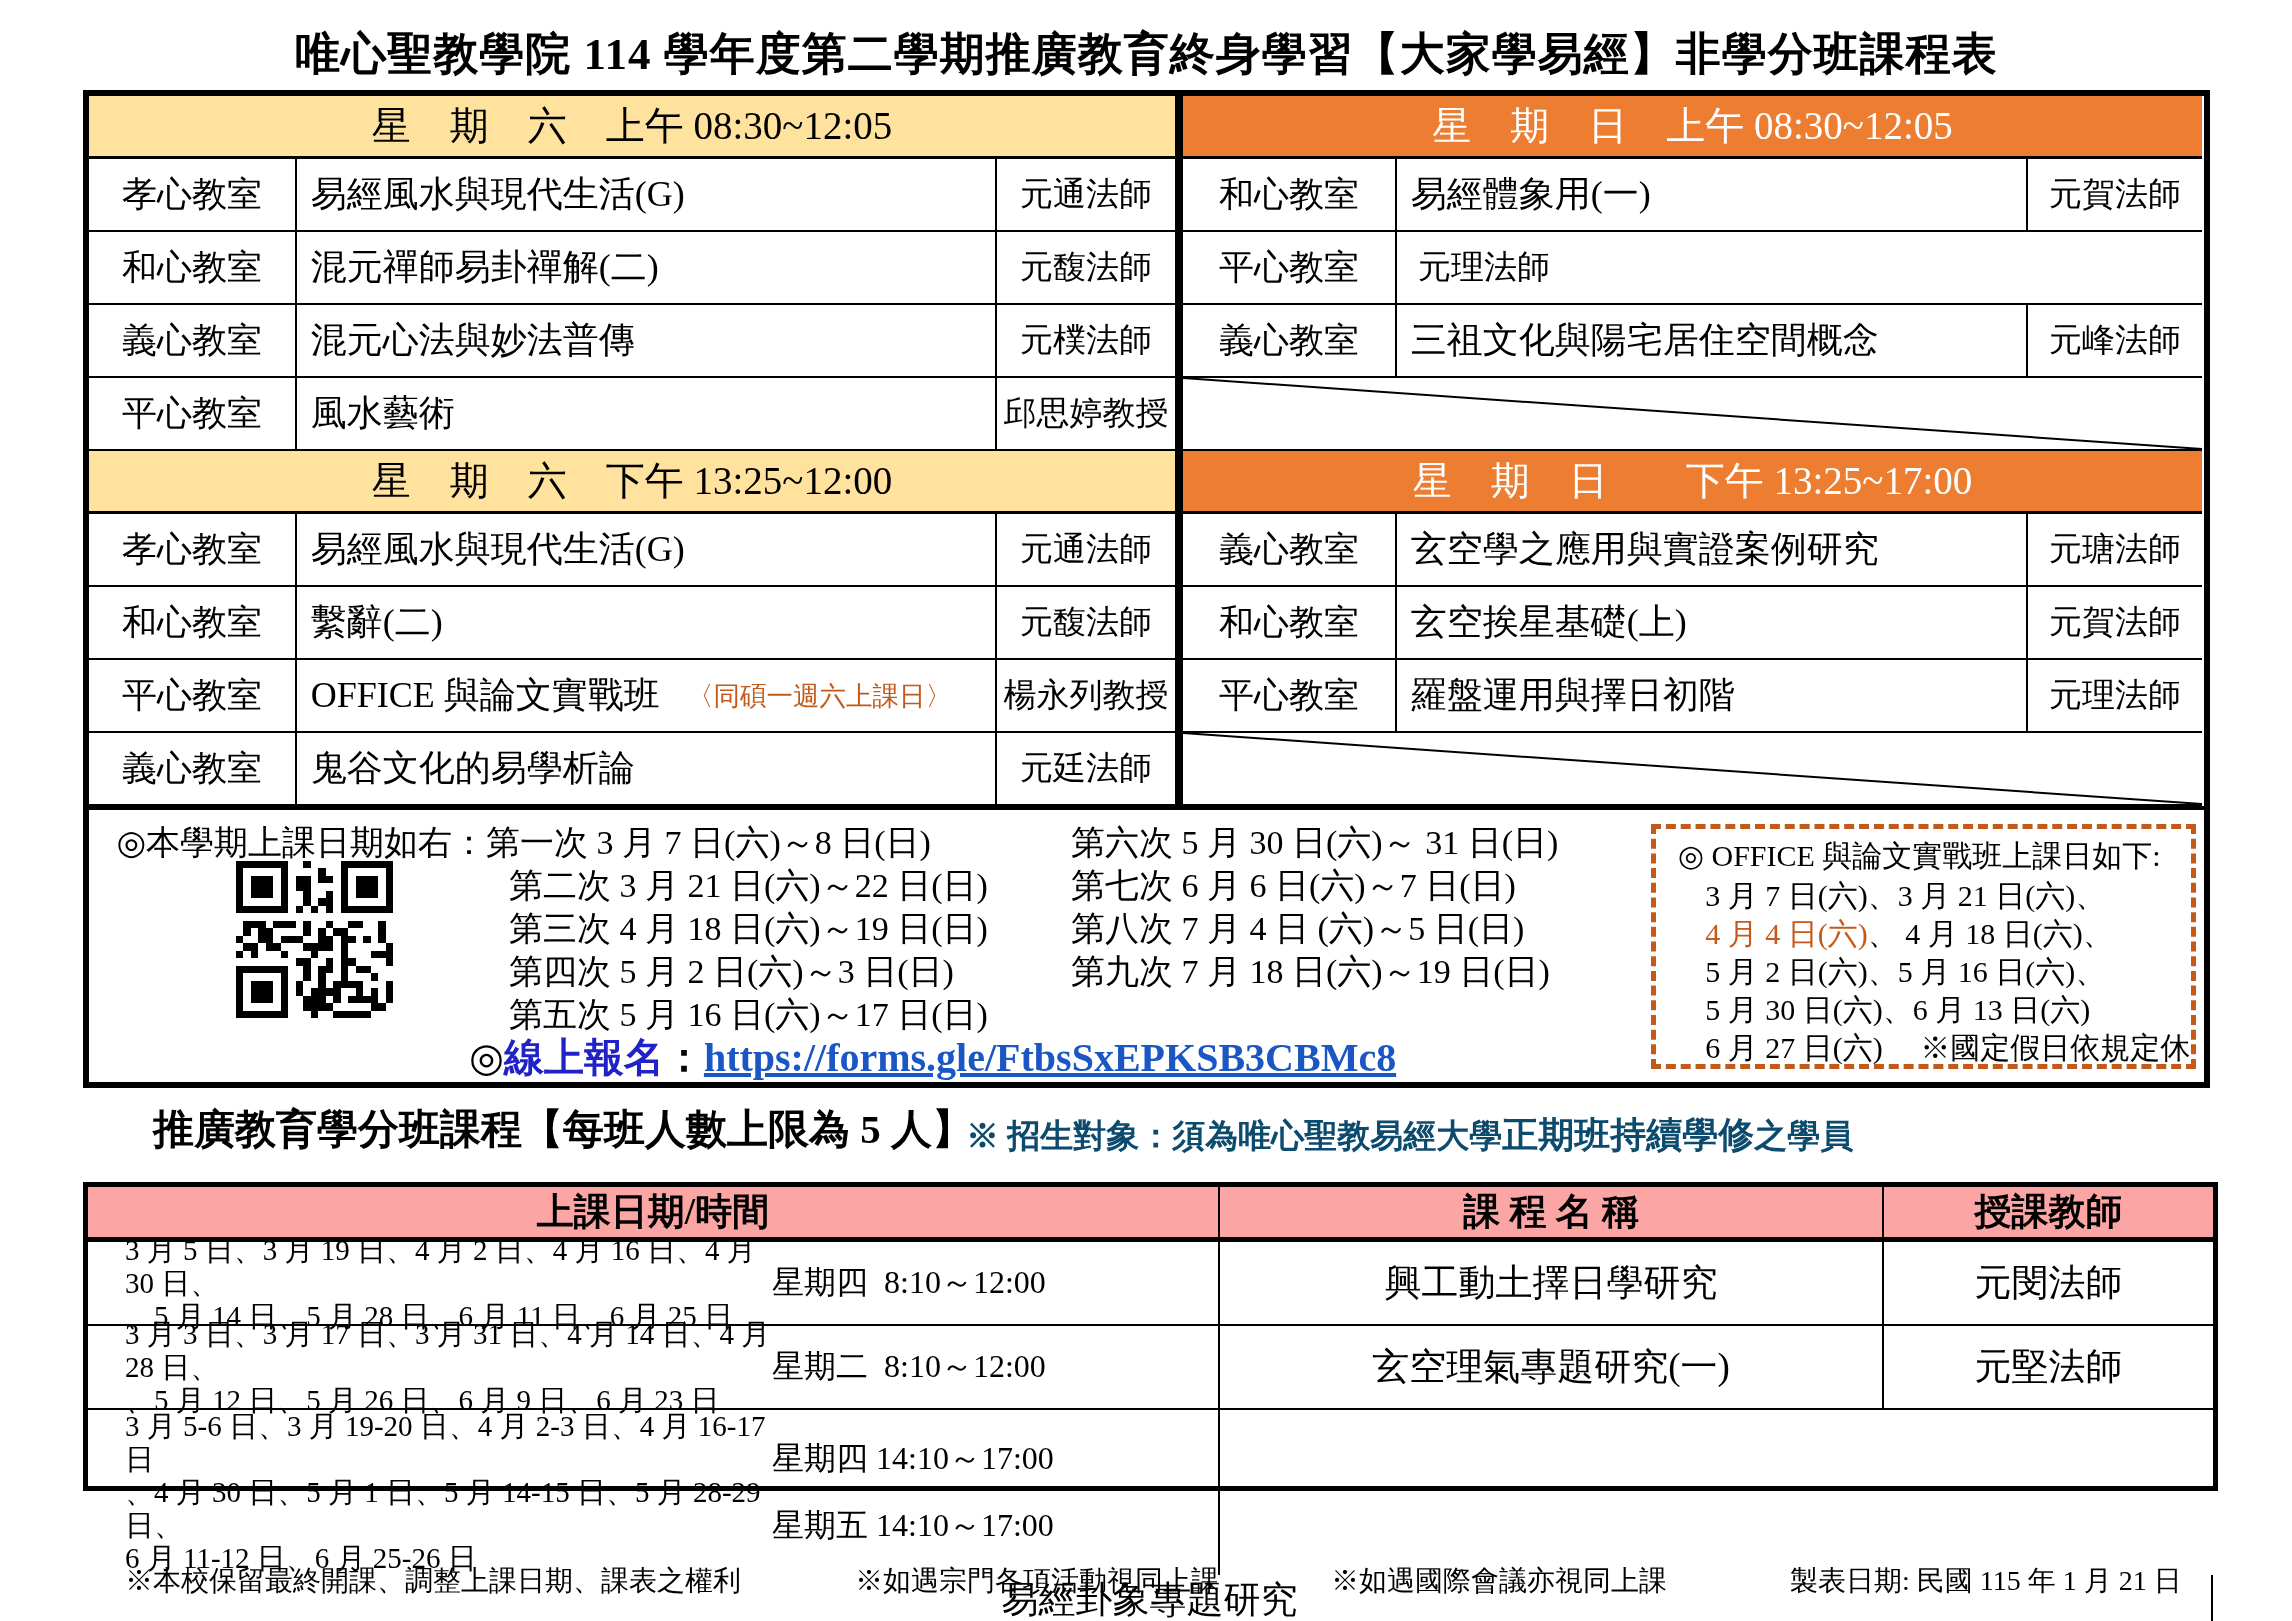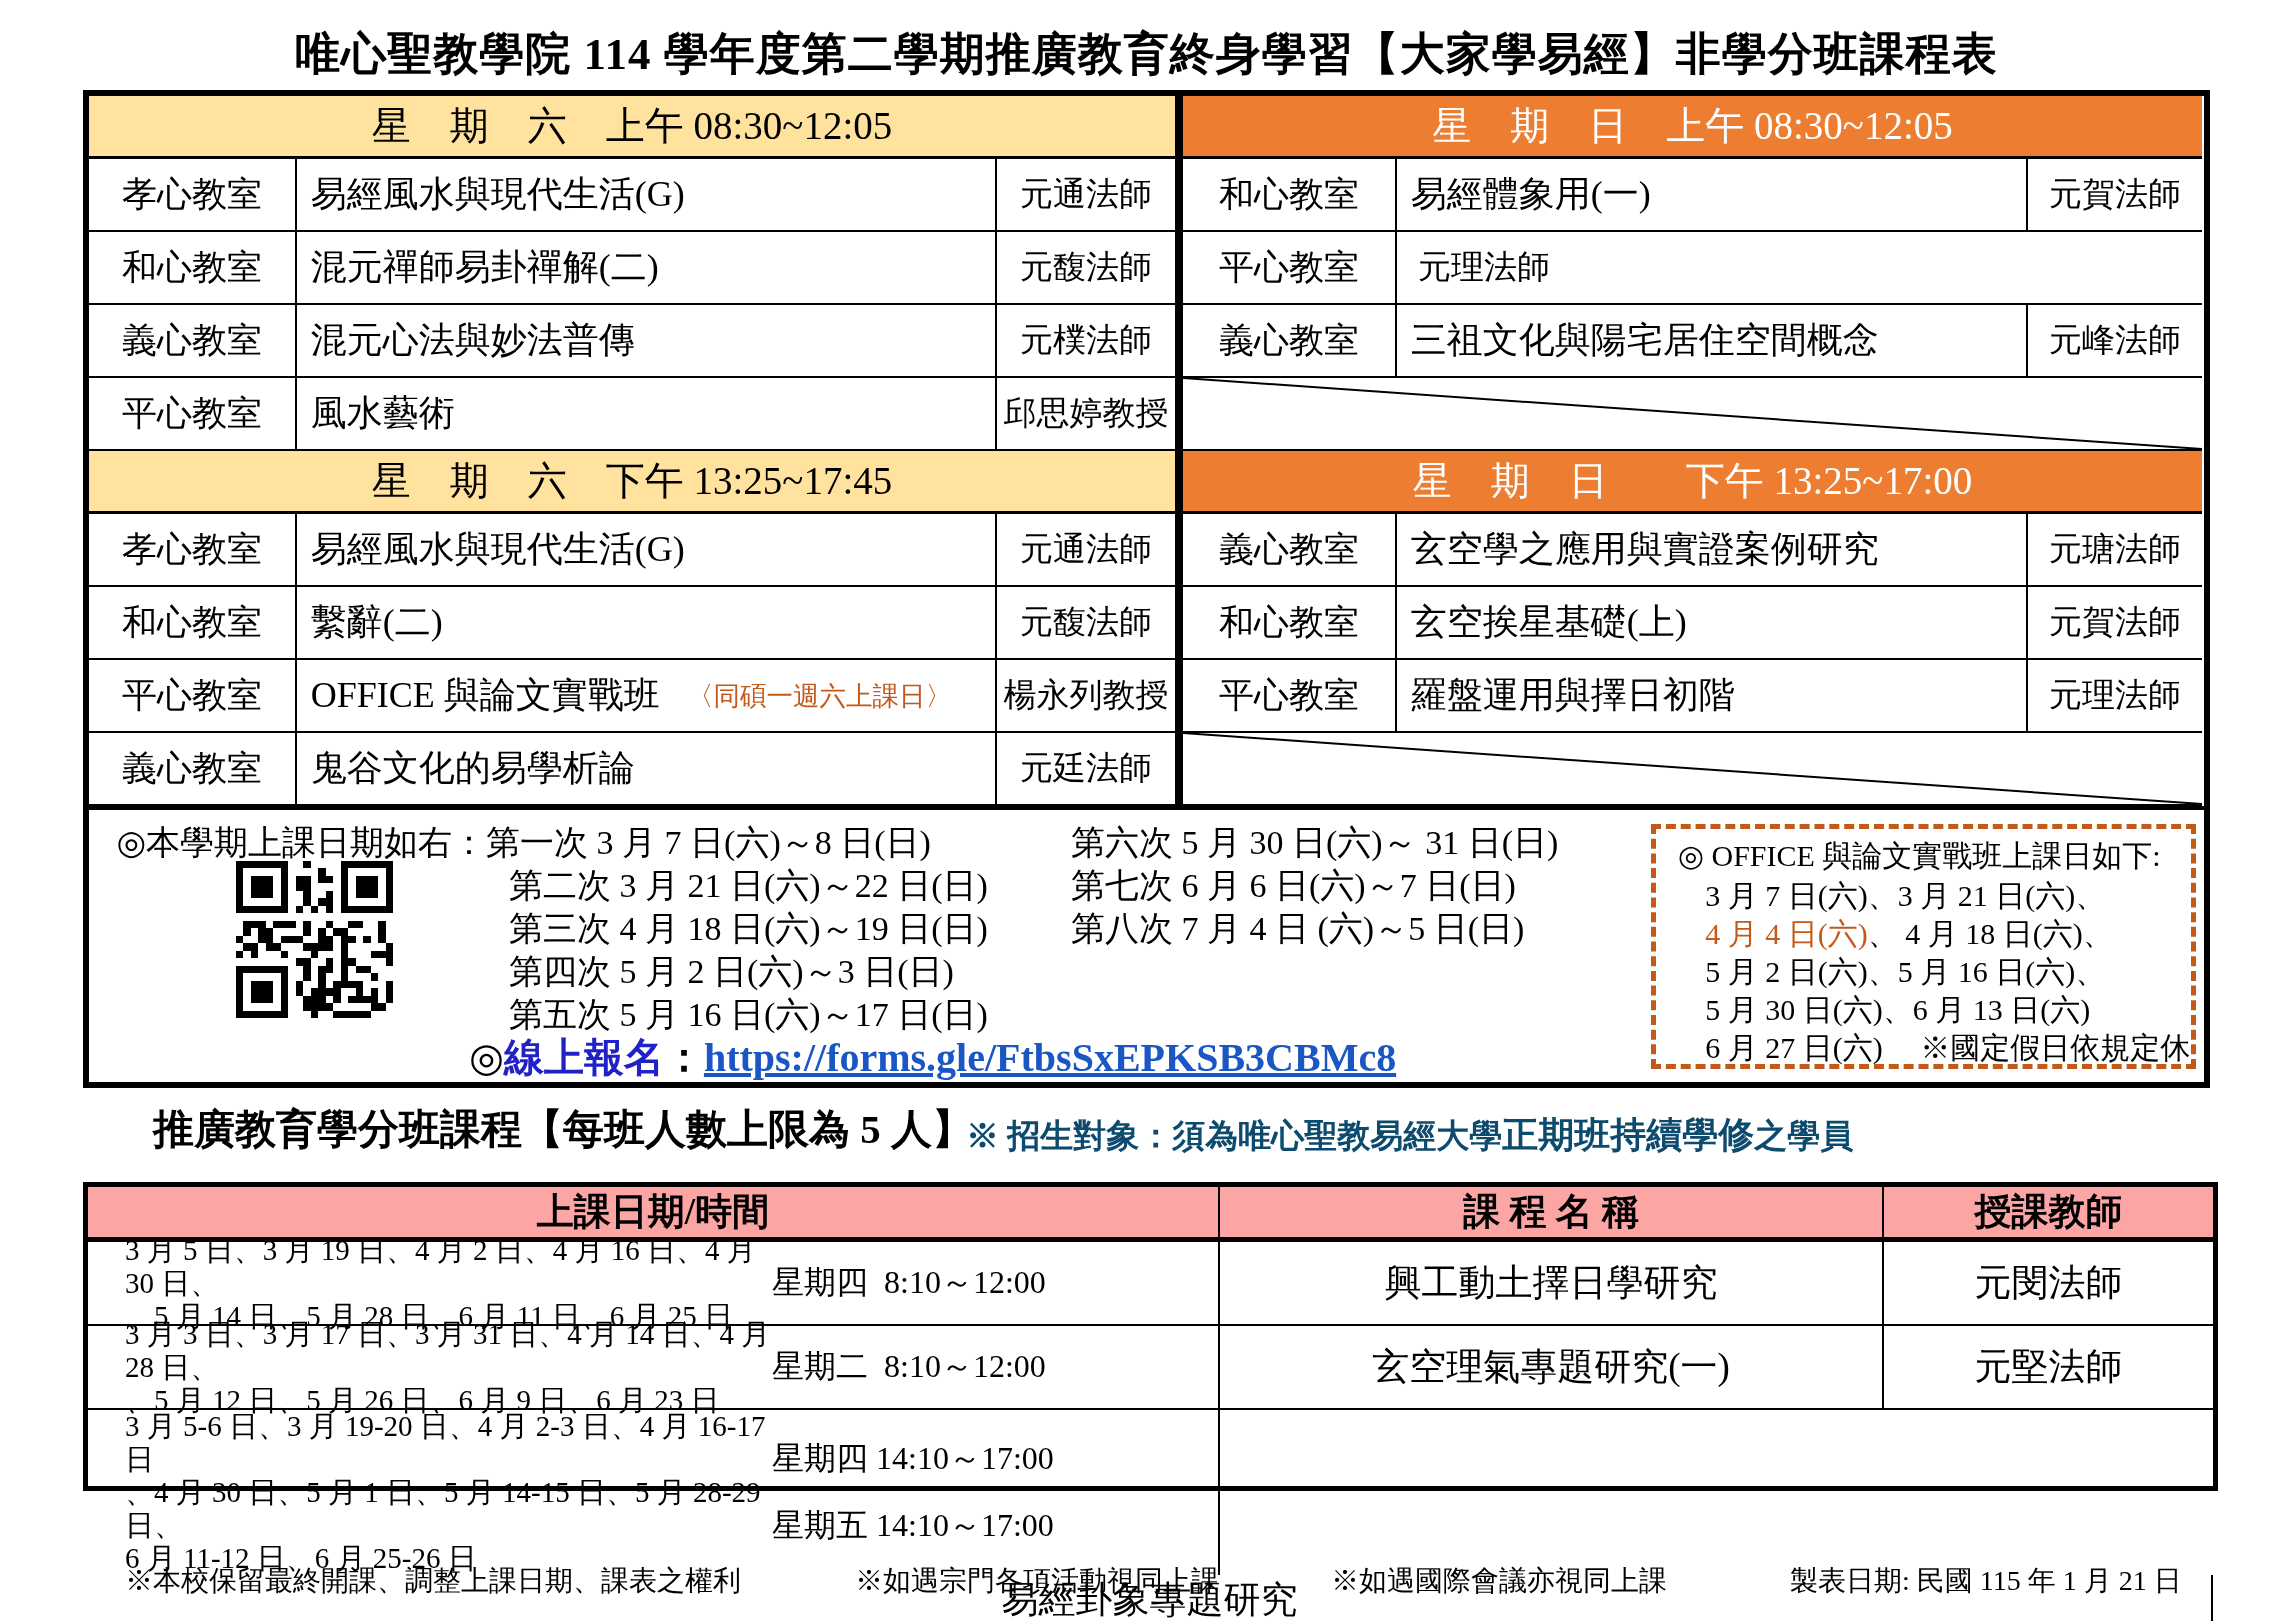--- a/index.html
+++ b/index.html
@@ -119,21 +119,21 @@
           <div class="cell cell-room">義心教室</div>
           <div class="cell cell-course">混元心法與妙法普傳</div>
           <div class="cell cell-teacher">元樸法師</div>
         </div>
         <div class="crow">
           <div class="cell cell-room">平心教室</div>
           <div class="cell cell-course">風水藝術</div>
           <div class="cell cell-teacher">邱思婷教授</div>
         </div>
 
-        <div class="sect-hdr hdr-yellow">星　期　六　下午 13:25~17:45</div>
+        <div class="sect-hdr hdr-yellow">星　期　六　下午 13:25~12:00</div>
 
         <div class="crow">
           <div class="cell cell-room">孝心教室</div>
           <div class="cell cell-course">易經風水與現代生活(G)</div>
           <div class="cell cell-teacher">元通法師</div>
         </div>
         <div class="crow">
           <div class="cell cell-room">和心教室</div>
           <div class="cell cell-course">繫辭(二)</div>
           <div class="cell cell-teacher">元馥法師</div>
@@ -206,20 +206,21 @@
         <span>◎本學期上課日期如右：</span><span>第一次  3 月 7 日(六)～8 日(日)</span>
       </div>
       <div class="info-line" style="left:420px; top:53px;">第二次  3 月 21 日(六)～22 日(日)</div>
       <div class="info-line" style="left:420px; top:96px;">第三次  4 月 18 日(六)～19 日(日)</div>
       <div class="info-line" style="left:420px; top:139px;">第四次  5 月 2 日(六)～3 日(日)</div>
       <div class="info-line" style="left:420px; top:182px;">第五次  5 月 16 日(六)～17 日(日)</div>
 
       <div class="info-line" style="left:982px; top:9.8px;">第六次  5 月 30 日(六)～ 31 日(日)</div>
       <div class="info-line" style="left:982px; top:53px;">第七次  6 月 6 日(六)～7 日(日)</div>
       <div class="info-line" style="left:982px; top:96px;">第八次  7 月 4 日 (六)～5 日(日)</div>
+      <div class="info-line" style="left:982px; top:139px;">第九次  7 月 18 日(六)～19 日(日)</div>
 
       <div class="qr-box">
         <svg viewBox="0 0 21 21" shape-rendering="crispEdges" fill="#000">
             <g id="qr-modules">
               <rect x="0" y="0" width="7" height="7"></rect>
               <rect x="1" y="1" width="5" height="5" fill="#fff"></rect>
               <rect x="2" y="2" width="3" height="3"></rect>
               <rect x="14" y="0" width="7" height="7"></rect>
               <rect x="15" y="1" width="5" height="5" fill="#fff"></rect>
               <rect x="16" y="2" width="3" height="3"></rect>

